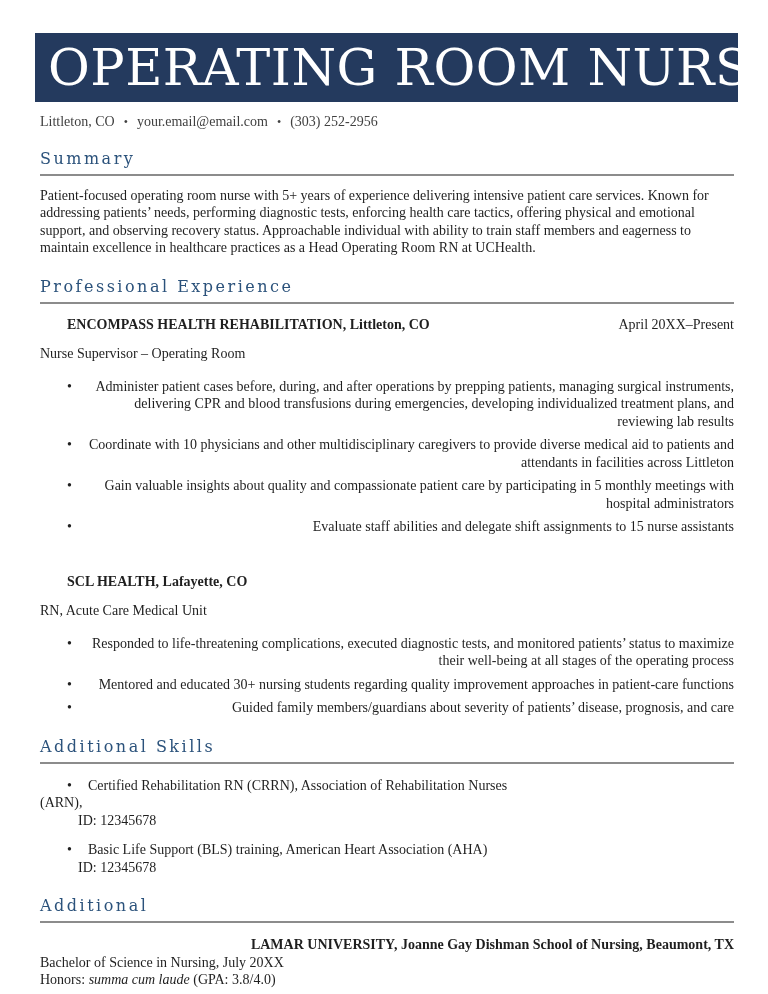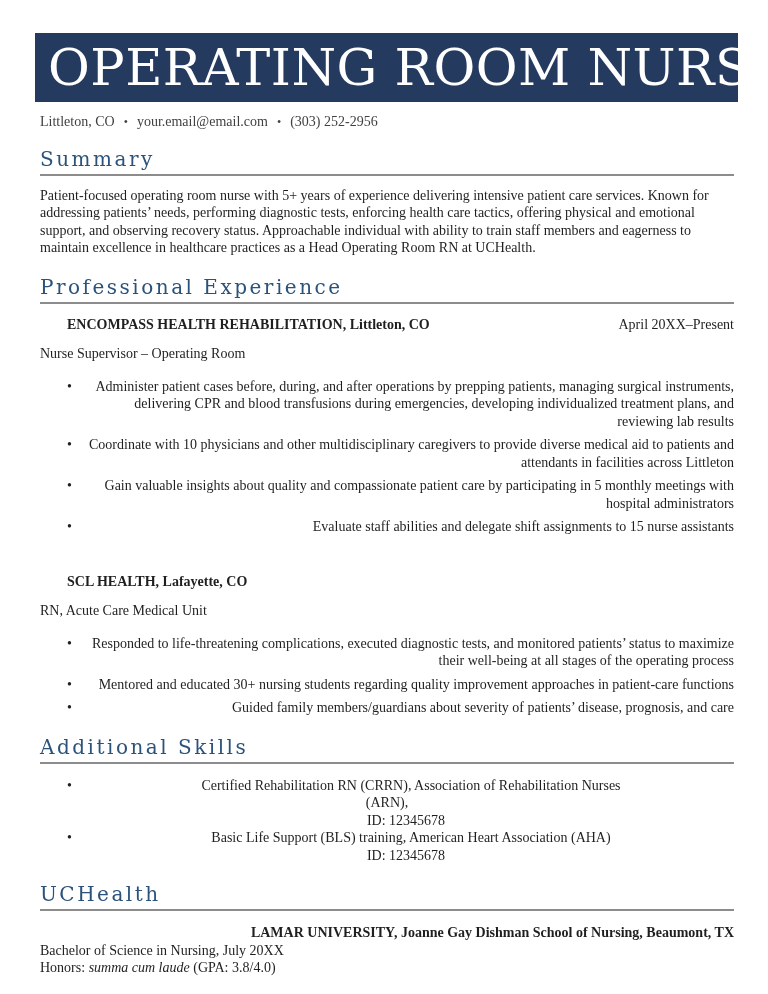--- a/index.html
+++ b/index.html
@@ -35,21 +35,21 @@
   }
 
   
   .contact { margin-top:11px; font-size:14px; color:#404040; }
   .contact .sep { display:inline-block; margin:0 9px; font-size:12px; }
 
   
   .section-heading {
     font-family:"DejaVu Serif", serif;
     font-weight:400;
-    font-size:20px;
+    font-size:16px;
     letter-spacing:2.5px;
     color:#2b527b;
     border-bottom:2px solid #8c8c8c;
     padding-bottom:4px;
     line-height:22px;
   }
   .mt-summary   { margin-top:16px; }
   .mt-section   { margin-top:19px; }
 
   
@@ -64,26 +64,26 @@
   .job-role { margin-top:12px; }
 
   ul.bullets { list-style:none; margin-top:15px; }
   ul.bullets li { position:relative; padding-left:48px; margin-bottom:6px;text-align:right; }
   ul.bullets li::before {
     content:"\2022";
     position:absolute; left:27px; top:0;
   }
 
   
-  .skills-list { margin-top:13px;text-align:center; }
+  .skills-list { margin-top:13px; }
   .skill-row { position:relative; padding-left:48px; }
   .skill-row::before { content:"\2022"; position:absolute; left:27px; top:0; }
   .skill-overflow { padding-left:0; }
   .skill-id { padding-left:38px; }
-  .skill-row.second { margin-top:0; }
+  .skill-row.second { margin-top:12px; }
 
   
   .edu-block { margin-top:13px; }
   .edu-school { font-weight:700;text-align:right; }
   .edu-honors .italic { font-style:italic; }
 </style>
 </head>
 <body>
 
 <div class="page">
@@ -129,20 +129,20 @@
 
   <div class="section-heading mt-section">Additional Skills</div>
   <div class="skills-list">
     <div class="skill-row">Certified Rehabilitation RN (CRRN), Association of Rehabilitation Nurses</div>
     <div class="skill-overflow">(ARN),</div>
     <div class="skill-id">ID: 12345678</div>
     <div class="skill-row second">Basic Life Support (BLS) training, American Heart Association (AHA)</div>
     <div class="skill-id">ID: 12345678</div>
   </div>
 
-  <div class="section-heading mt-section">UCHealth</div>
+  <div class="section-heading mt-section">Additional</div>
   <div class="edu-block">
     <div class="edu-school">LAMAR UNIVERSITY, Joanne Gay Dishman School of Nursing, Beaumont, TX</div>
     <div class="edu-degree">Bachelor of Science in Nursing, July 20XX</div>
     <div class="edu-honors"><span>Honors: </span><span class="italic">summa cum laude</span><span> (GPA: 3.8/4.0)</span></div>
   </div>
 
 </div>
 
 </body></html>

